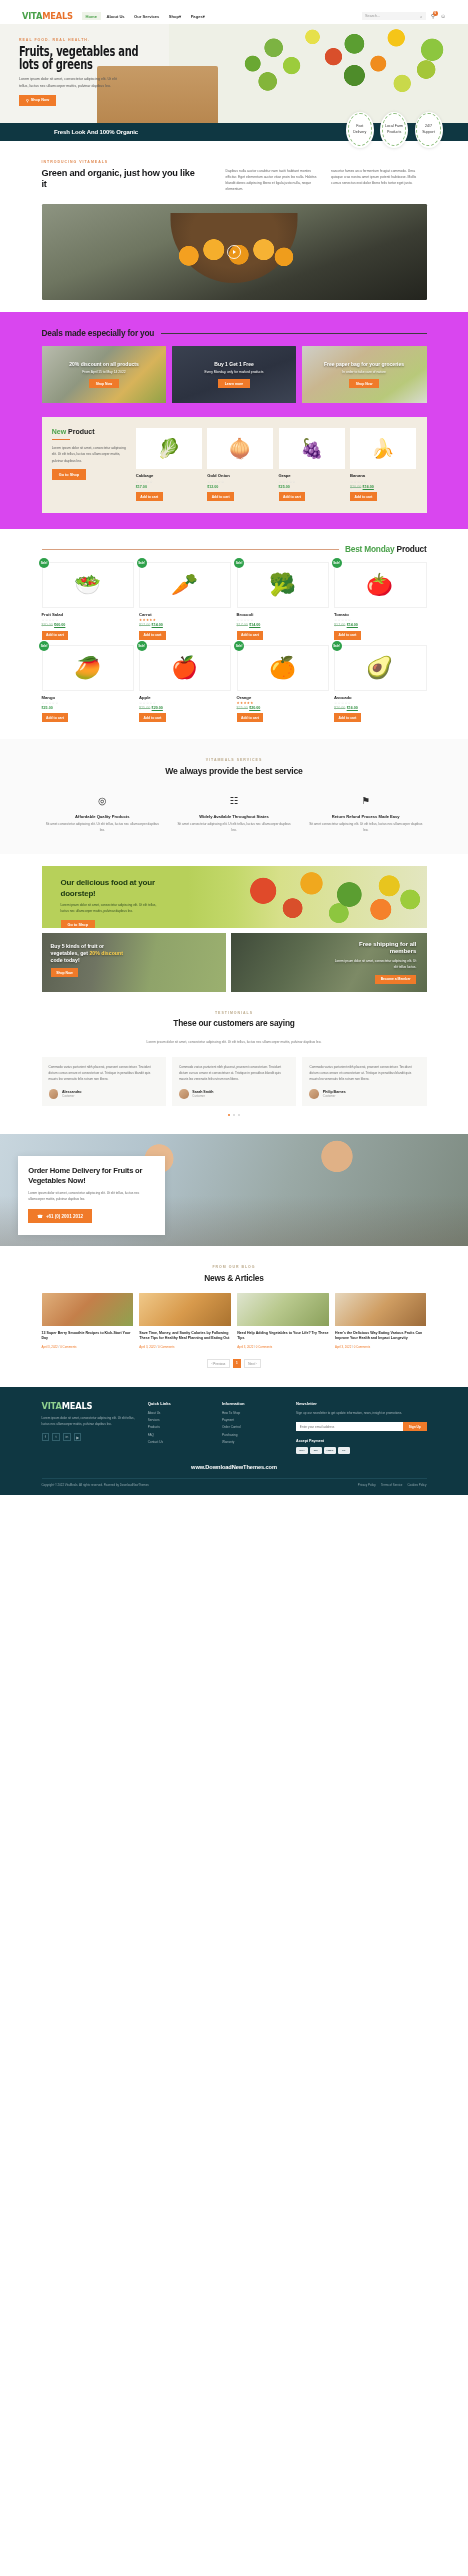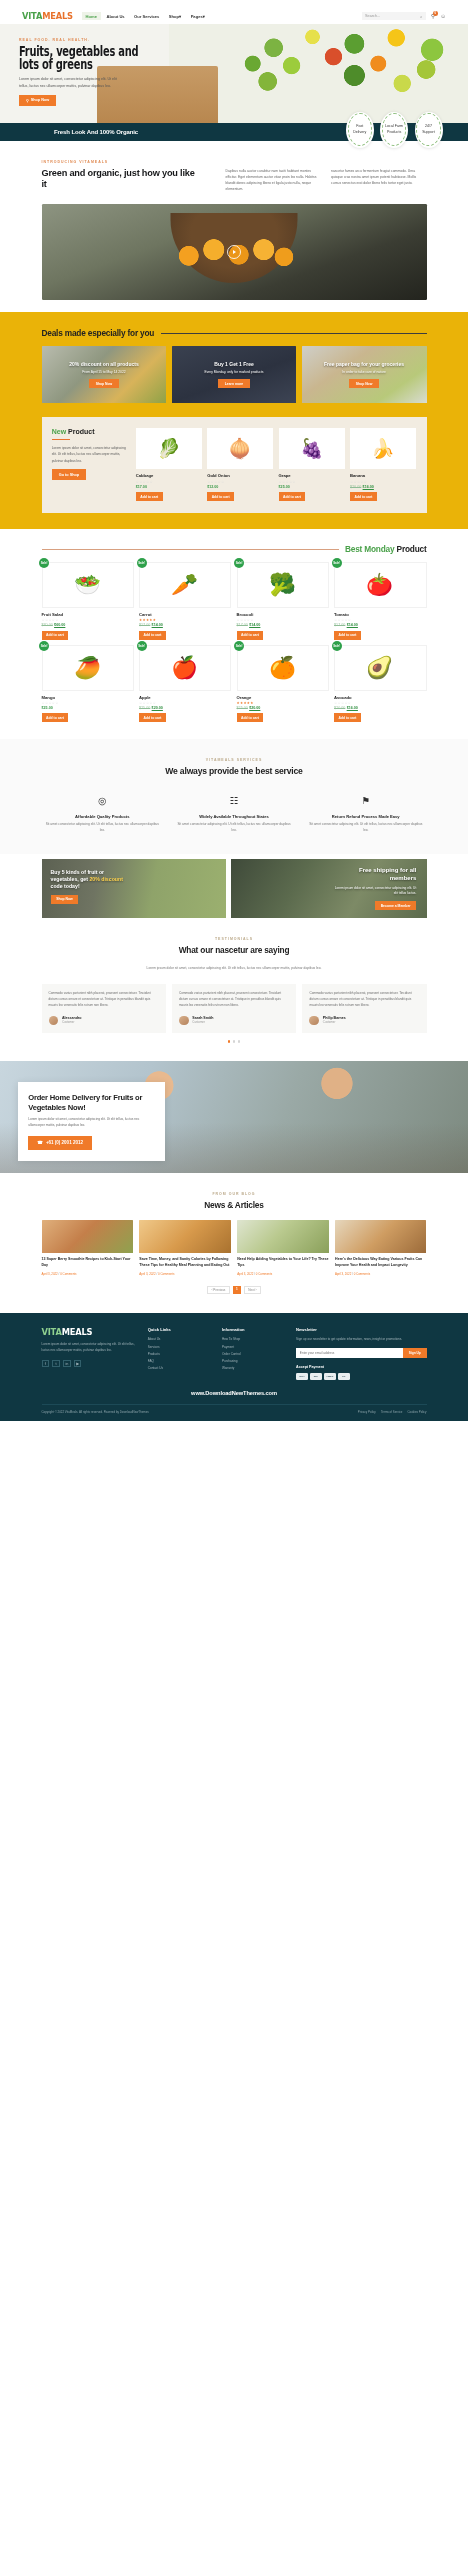--- a/index.html
+++ b/index.html
@@ -77,21 +77,21 @@
       radial-gradient(circle at 12% 55%,#f4a020 0 9.6px,transparent 10.2px),
       radial-gradient(circle at 33% 38%,#f5ae2c 0 10.2px,transparent 10.8px),
       radial-gradient(circle at 54% 52%,#eb9618 0 9.6px,transparent 10.2px),
       radial-gradient(circle at 75% 38%,#f6b234 0 10.2px,transparent 10.8px),
       radial-gradient(circle at 92% 58%,#ef9d1c 0 9px,transparent 9.6px)}
   .play{position:absolute;left:50%;top:50%;transform:translate(-50%,-50%);width:14px;height:14px;border-radius:50%;
     border:1px solid rgba(255,255,255,.85);display:flex;align-items:center;justify-content:center;cursor:pointer;z-index:4}
   .play i{border-left:3.8px solid #fff;border-top:2.5px solid transparent;border-bottom:2.5px solid transparent;margin-left:1.3px}
 
   
-  .deals{background:#eab308;padding:16.6px 0 16.6px}
+  .deals{background:#d946ef;padding:16.6px 0 16.6px}
   .sec-head{display:flex;align-items:center;gap:6.4px;margin-bottom:7.6px}
   .sec-head h2{font-size:8.3px;font-weight:700;white-space:nowrap;letter-spacing:-0.2px}
   .sec-head .rule{flex:1;height:0.6px;background:#3d3d3d}
   .deal-row{display:flex;gap:5.1px}
   .deal{flex:1;height:57px;position:relative;display:flex;flex-direction:column;align-items:center;
     justify-content:center;text-align:center;color:#fff;overflow:hidden;border-radius:0.6px}
   .deal1{background:linear-gradient(135deg,#b9bcae 0%,#8f9780 40%,#d8b35a 70%,#8fa247 100%)}
   .deal2{background:linear-gradient(160deg,#3a4150 0%,#2c3240 55%,#3d4454 100%)}
   .deal3{background:linear-gradient(145deg,#cfcfc9 0%,#c9b68f 35%,#b8c97a 75%,#d9dcd2 100%)}
   .deal h4{font-size:5px;font-weight:700;line-height:1.3;text-shadow:0 0.6px 1.9px rgba(0,0,0,.5);padding:0 6.4px}
@@ -405,20 +405,28 @@
         <div class="svc">
           <div class="ic">⚑</div>
           <h5>Return Refund Process Made Easy</h5>
           <p>Sit amet consectetur adipiscing elit. Ut elit tellus, luctus nec ullamcorper dapibus leo.</p>
         </div>
       </div>
     </div>
   </div>
 
   <div class="container">
+    <div class="delicious">
+      <div class="del-veg"></div>
+      <div class="del-inner">
+        <h2>Our delicious food at your doorstep!</h2>
+        <p>Lorem ipsum dolor sit amet, consectetur adipiscing elit. Ut elit tellus, luctus nec ullamcorper mattis, pulvinar dapibus leo.</p>
+        <button class="btn-orange">Go to Shop</button>
+      </div>
+    </div>
 
     <div class="promo">
       <div class="promo-l">
         <h4>
           <span>Buy 5 kinds of fruit or vegetables, get</span>
           <em>20% discount</em>
           <span>code today!</span>
         </h4>
         <button class="btn-orange">Shop Now</button>
       </div>
@@ -426,21 +434,21 @@
         <h4>Free shipping for all members</h4>
         <p>Lorem ipsum dolor sit amet, consectetur adipiscing elit. Ut elit tellus luctus.</p>
         <button class="btn-orange">Become a Member</button>
       </div>
     </div>
   </div>
 
   <div class="testi">
     <div class="container">
       <div class="eyebrow">TESTIMONIALS</div>
-      <h2>What our nascetur are saying</h2>
+      <h2>These our customers are saying</h2>
       <div class="testi-sub">Lorem ipsum dolor sit amet, consectetur adipiscing elit. Ut elit tellus, luctus nec ullamcorper mattis, pulvinar dapibus leo.</div>
       <div class="t-row">
         <div class="tcard">
           <p>Commodo varius parturient nibh placerat, praesent consectetuer. Tincidunt dictum cursus ornare et consectetuer at. Tristique in penatibus blandit quis mauris leo venenatis felis rutrum non libero.</p>
           <div class="tfoot">
             <div class="av"></div>
             <div>
               <div class="tname">Alessandro</div>
               <div class="trole">Customer</div>
             </div>

